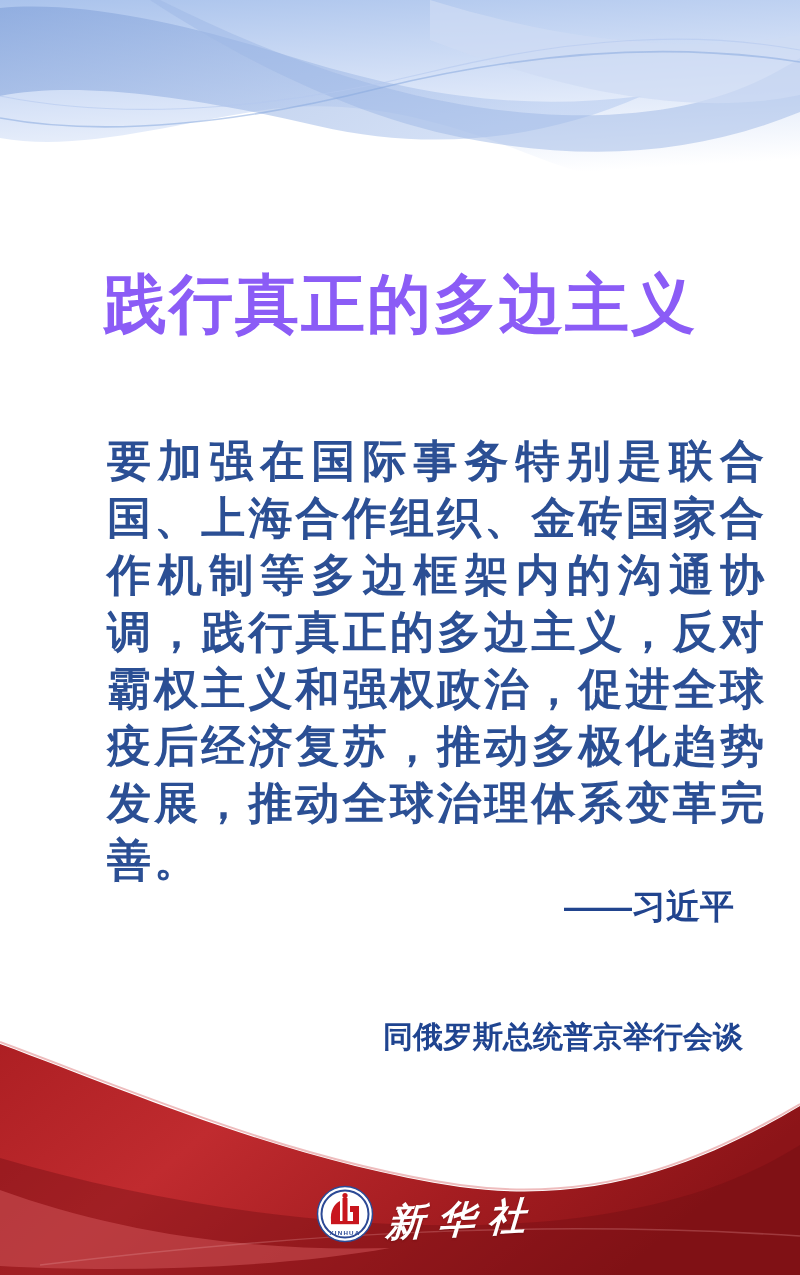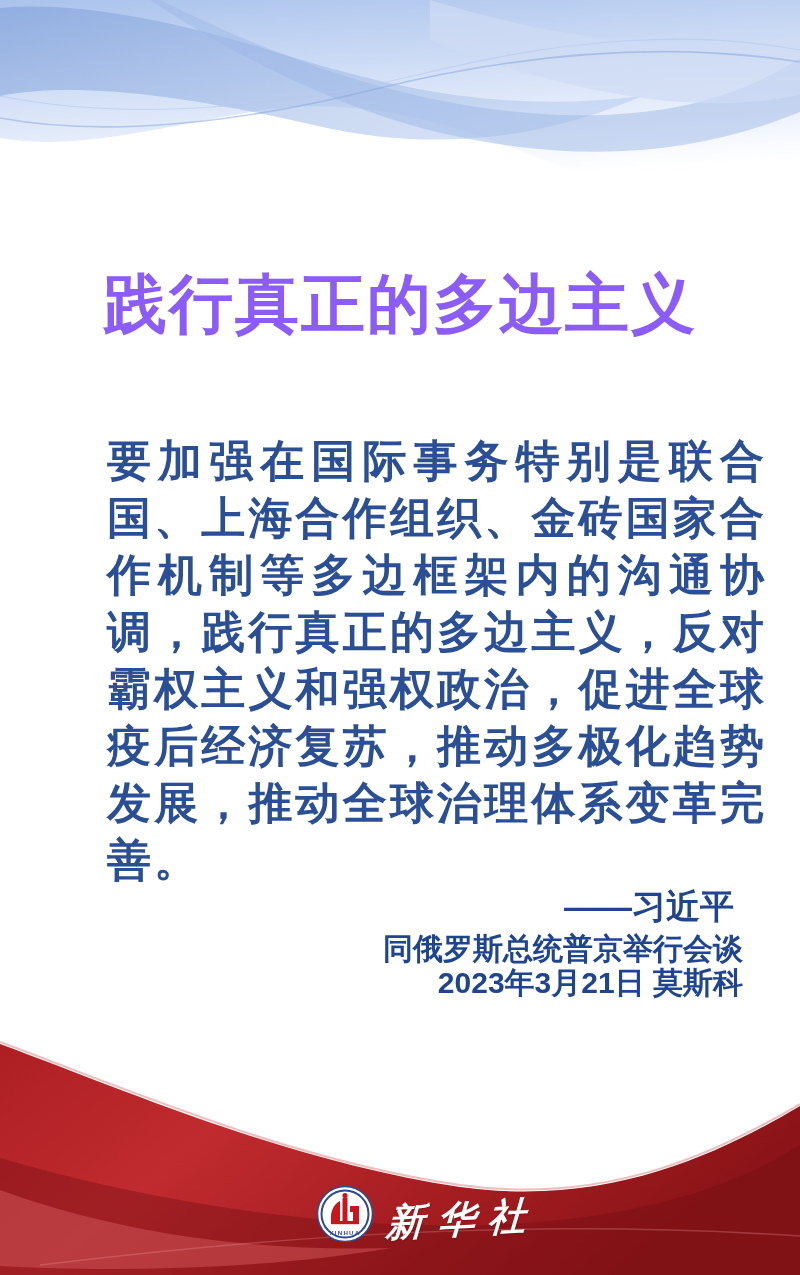--- a/index.html
+++ b/index.html
@@ -50,23 +50,23 @@
     position: absolute;
     top: 884px;
     right: 66px;
     font-size: 34px;
     font-weight: 900;
     color: #21448e;
     white-space: nowrap;
   }
   .source {
     position: absolute;
-    top: 932px;
+    top: 1020px;
     right: 57px;
-    text-align: right;
+    text-align: left;
     font-size: 30px;
     font-weight: 700;
     line-height: 34px;
     color: #1f4490;
   }
   .agency-name {
     position: absolute;
     left: 386px;
     top: 1194px;
     font-family: "DejaVu Serif", "Liberation Serif", serif;
@@ -111,21 +111,20 @@
   </svg>
 
   <h1 class="title">践行真正的多边主义</h1>
 
   <p class="quote">要加强在国际事务特别是联合国、上海合作组织、金砖国家合作机制等多边框架内的沟通协调，践行真正的多边主义，反对霸权主义和强权政治，促进全球疫后经济复苏，推动多极化趋势发展，推动全球治理体系变革完善。</p>
 
   <div class="attribution">——习近平</div>
 
   <div class="source">
     <div>同俄罗斯总统普京举行会谈</div>
-    <div>2023年3月21日 莫斯科</div>
   </div>
 
   <svg class="bottom-wave" width="800" height="235" viewBox="0 0 800 235" aria-hidden="true">
     <defs>
       <linearGradient id="rg1" x1="0" y1="0" x2="1" y2="0.35">
         <stop offset="0" stop-color="#ad1f23"></stop>
         <stop offset="0.35" stop-color="#c02b2f"></stop>
         <stop offset="0.7" stop-color="#a51d21"></stop>
         <stop offset="1" stop-color="#8c1418"></stop>
       </linearGradient>

